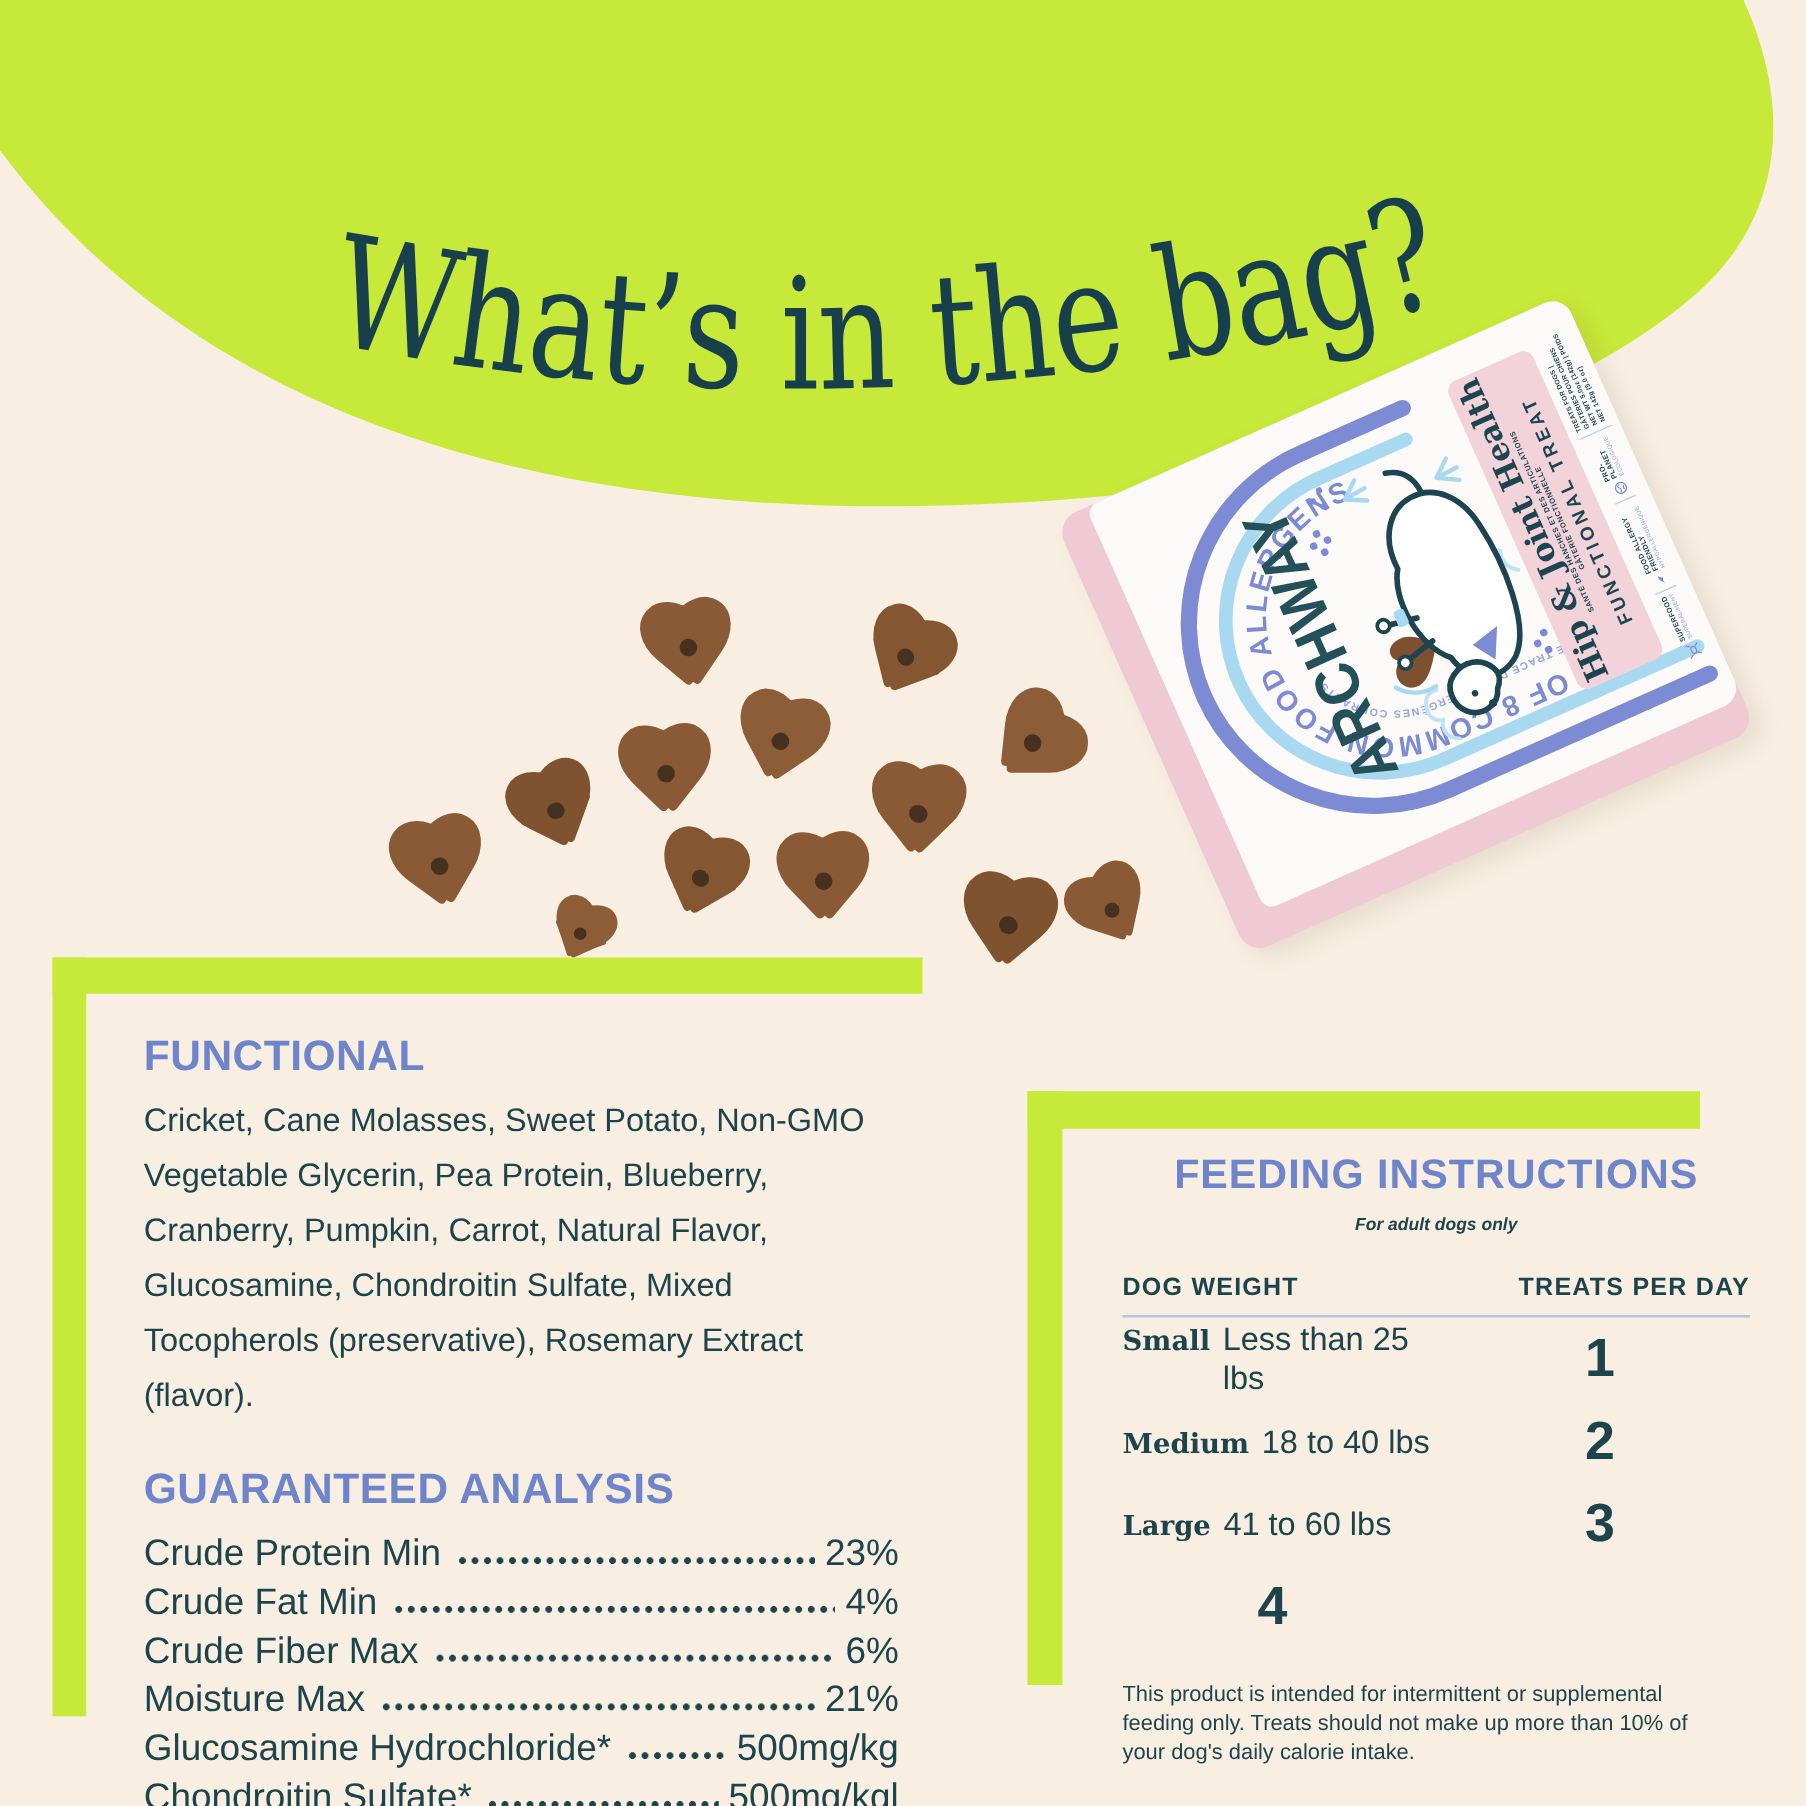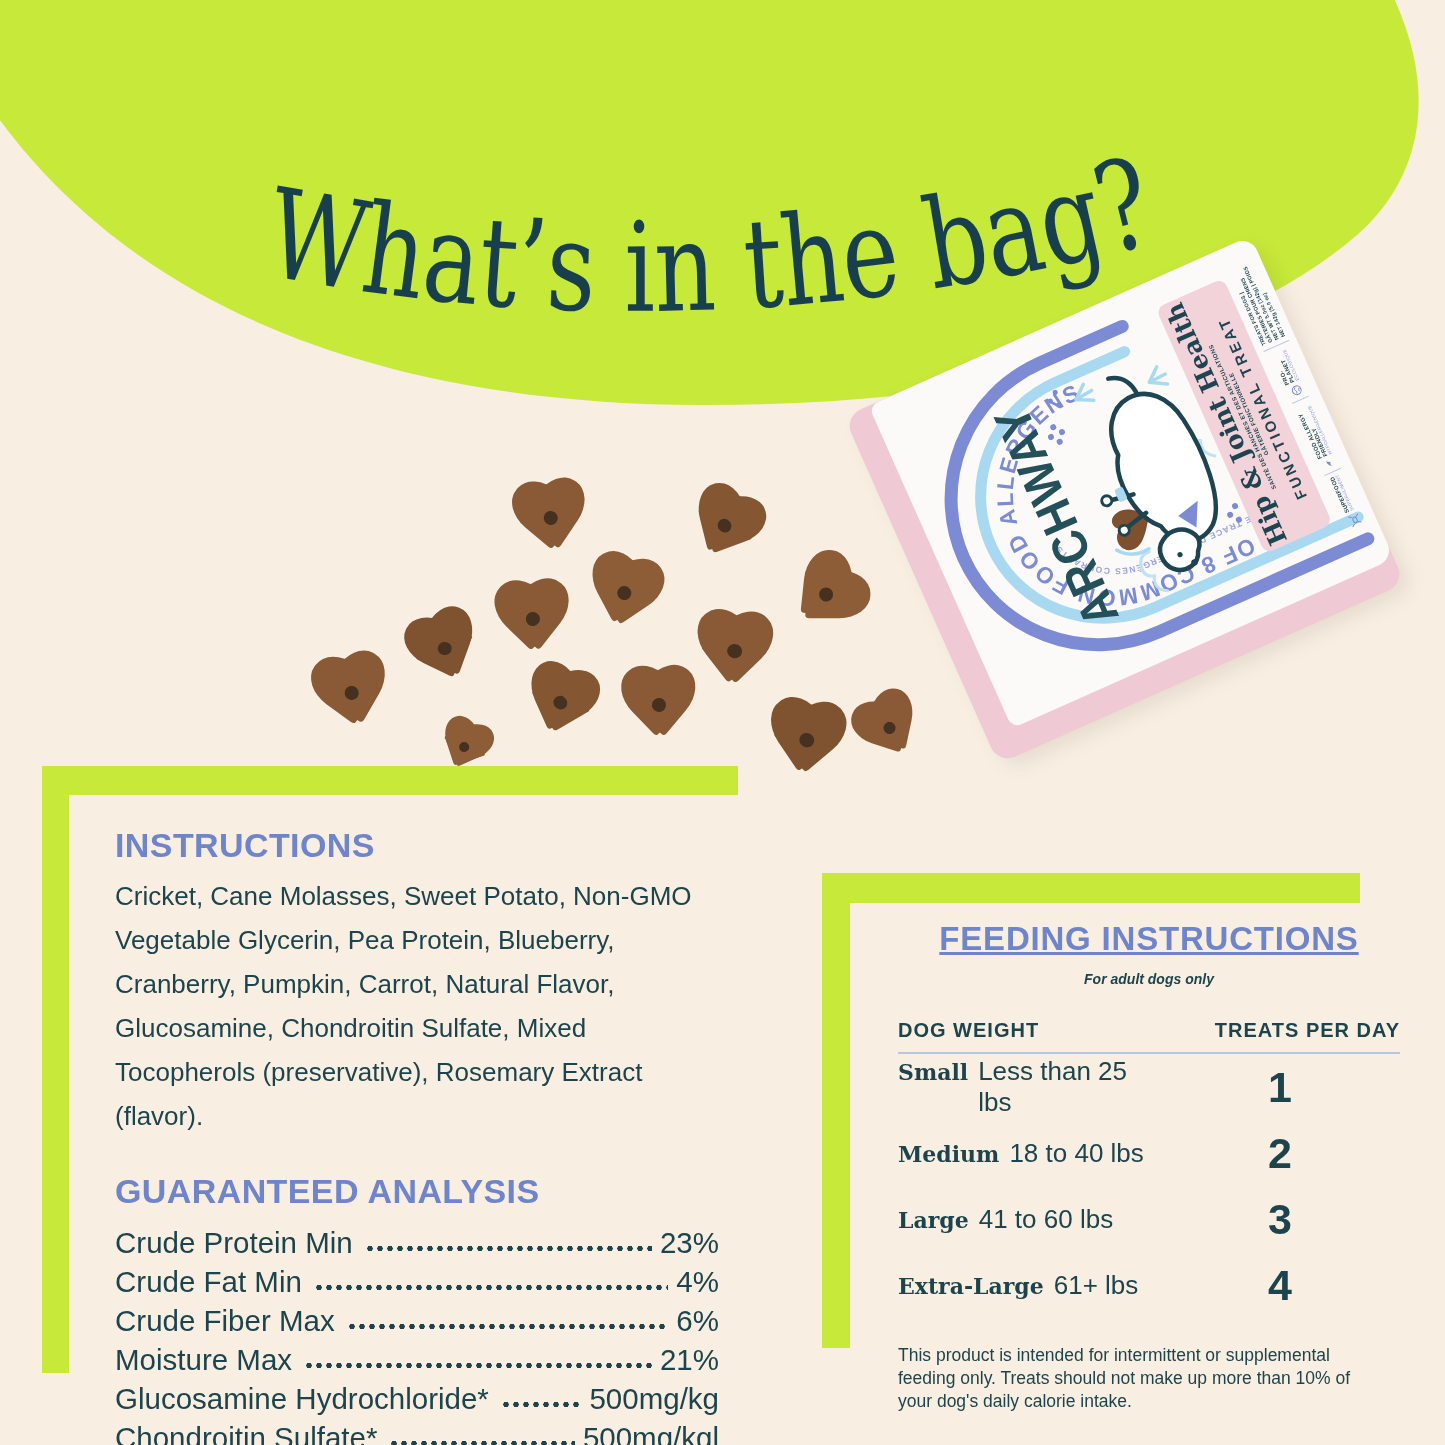--- a/index.html
+++ b/index.html
@@ -87,21 +87,21 @@
   .ga-label { white-space:nowrap; }
   .ga-leader {
     flex:1; height:7px; margin:0 8px 8px 12px;
     background-image:radial-gradient(circle, #1d444c 2.5px, transparent 2.9px);
     background-size:10px 7px; background-repeat:repeat-x; background-position:left center;
   }
   .ga-value { white-space:nowrap; }
 
   
   .right-panel { position:absolute; left:898px; top:920px; width:502px; z-index:6; color:#1d444c; }
-  .feeding-heading { text-align:center; font-size:33px; font-weight:bold; color:#6e84cb; letter-spacing:0.8px;text-decoration:underline; }
+  .feeding-heading { text-align:center; font-size:33px; font-weight:bold; color:#6e84cb; letter-spacing:0.8px; }
   .feeding-note { text-align:center; font-size:14px; font-weight:bold; font-style:italic; margin-top:13px; }
   .tbl-head { display:flex; justify-content:space-between; margin-top:32px; font-size:20px; font-weight:bold; letter-spacing:1px; }
   .tbl-divider { height:2px; background:#b6c6dd; margin-top:10px; }
   .feed-row { display:flex; align-items:center; height:66px; }
   .feed-label { flex:1; display:flex; align-items:baseline; gap:10px; }
   .feed-size { font-family:"DejaVu Serif", serif; font-weight:bold; font-size:22px; }
   .feed-range { font-size:26px; }
   .feed-count { width:240px; text-align:center; font-size:43px; font-weight:bold; }
   .disclaimer { margin-top:26px; width:486px; font-size:17.5px; line-height:23px; }
 </style>
@@ -290,21 +290,21 @@
         <i class="hole"></i>
       </div>
     </div>
 
   <div class="bar" id="bar-left-h"></div>
   <div class="bar" id="bar-left-v"></div>
   <div class="bar" id="bar-right-h"></div>
   <div class="bar" id="bar-right-v"></div>
 
   <div class="left-panel">
-    <div class="sec-heading">INSTRUCTIONS</div>
+    <div class="sec-heading">FUNCTIONAL</div>
     <div class="ingredients-body">Cricket, Cane Molasses, Sweet Potato, Non-GMO Vegetable Glycerin, Pea Protein, Blueberry, Cranberry, Pumpkin, Carrot, Natural Flavor, Glucosamine, Chondroitin Sulfate, Mixed Tocopherols (preservative), Rosemary Extract (flavor).</div>
 
     <div class="analysis">
       <div class="sec-heading">GUARANTEED ANALYSIS</div>
       <div class="ga-rows">
         <div class="ga-row">
           <span class="ga-label">Crude Protein Min</span>
           <span class="ga-leader"></span>
           <span class="ga-value">23%</span>
         </div>
@@ -361,23 +361,19 @@
       <span class="feed-count">2</span>
     </div>
     <div class="feed-row">
       <span class="feed-label">
         <span class="feed-size">Large</span>
         <span class="feed-range">41 to 60 lbs</span>
       </span>
       <span class="feed-count">3</span>
     </div>
     <div class="feed-row">
-      <span class="feed-label">
-        <span class="feed-size">Extra-Large</span>
-        <span class="feed-range">61+ lbs</span>
-      </span>
       <span class="feed-count">4</span>
     </div>
 
     <div class="disclaimer">This product is intended for intermittent or supplemental feeding only. Treats should not make up more than 10% of your dog's daily calorie intake.</div>
   </div>
 
 </div>
 
 </body></html>

